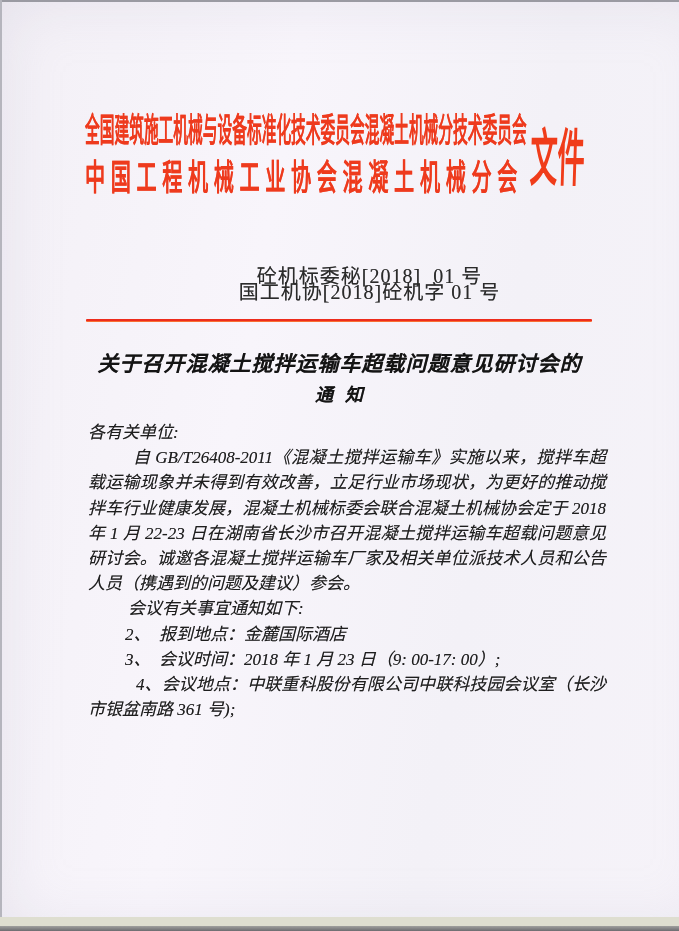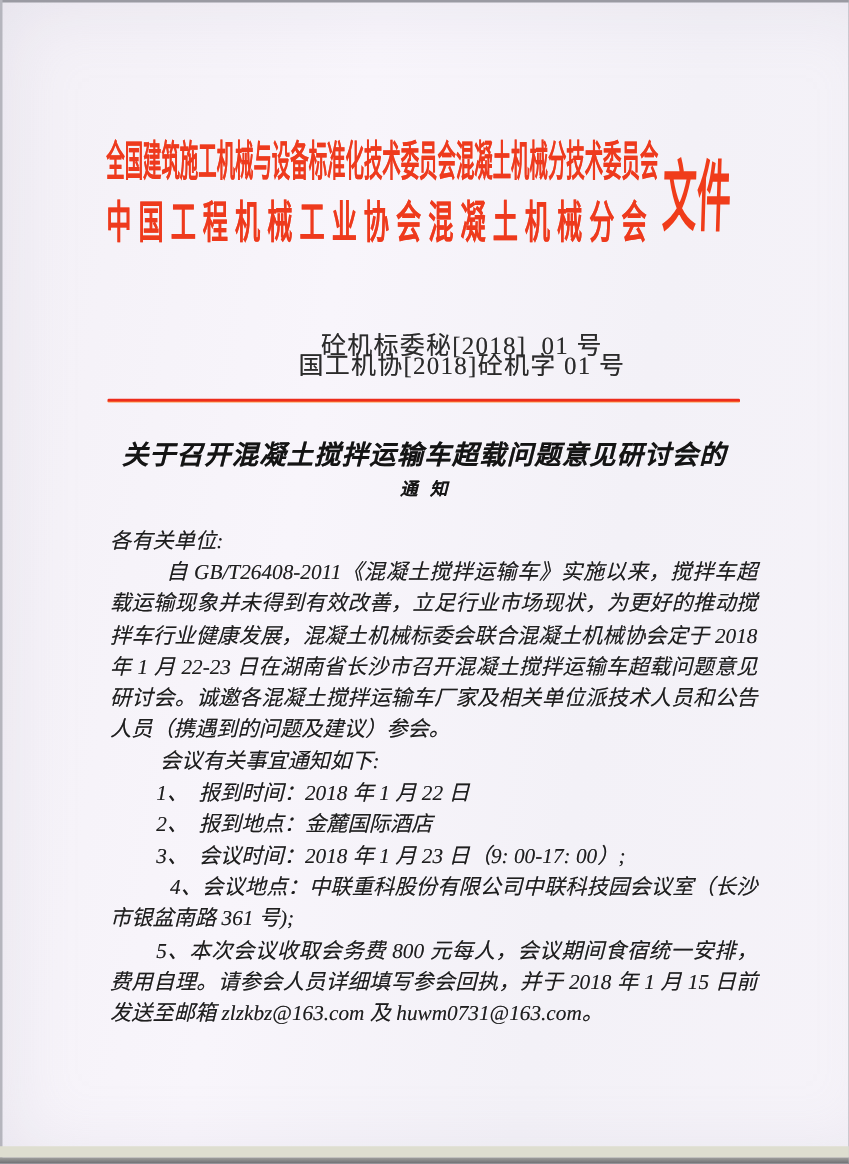--- a/index.html
+++ b/index.html
@@ -50,21 +50,21 @@
     border-radius:1px;
   }
   
   .title{
     position:absolute;left:0;width:679px;text-align:center;
     font-weight:bold;color:#141414;white-space:pre;
     text-shadow:0 0 .4px rgba(20,20,20,.55);
     font-style:italic;
   }
   .t1{top:347px;font-size:21px;letter-spacing:1px;}
-  .t2{top:380px;font-size:14px;letter-spacing:1px;}
+  .t2{top:380px;font-size:18px;letter-spacing:1px;}
   
   .bodytext{
     position:absolute;left:88px;top:420px;width:518px;
     font-size:17px;line-height:25.2px;
     color:#1e1e1e;text-align:justify;
     text-shadow:0 0 .4px rgba(30,30,30,.5);
   }
   .bodytext div{margin:0;padding:0;font-style:italic;}
   .indent-para{text-indent:45px;}
   .indent-lead{text-indent:40px;}
@@ -100,25 +100,23 @@
 
   <div class="redline"></div>
 
   <div class="title t1">关于召开混凝土搅拌运输车超载问题意见研讨会的</div>
   <div class="title t2">通  知</div>
 
   <div class="bodytext">
     <div>各有关单位:</div>
     <div class="indent-para">自 GB/T26408-2011《混凝土搅拌运输车》实施以来，搅拌车超载运输现象并未得到有效改善，立足行业市场现状，为更好的推动搅拌车行业健康发展，混凝土机械标委会联合混凝土机械协会定于 2018 年 1 月 22-23 日在湖南省长沙市召开混凝土搅拌运输车超载问题意见研讨会。诚邀各混凝土搅拌运输车厂家及相关单位派技术人员和公告人员（携遇到的问题及建议）参会。</div>
     <div class="indent-lead">会议有关事宜通知如下:</div>
-    <div class="indent-item">1、　报到时间：2018 年 1 月 22 日</div>
     <div class="indent-item">2、　报到地点：金麓国际酒店</div>
     <div class="indent-item">3、　会议时间：2018 年 1 月 23 日（9: 00-17: 00）;</div>
     <div class="indent-item4">4、会议地点：中联重科股份有限公司中联科技园会议室（长沙市银盆南路 361 号);</div>
-    <div class="indent-item">5、本次会议收取会务费 800 元每人，会议期间食宿统一安排，费用自理。请参会人员详细填写参会回执，并于 2018 年 1 月 15 日前发送至邮箱 zlzkbz@163.com 及 huwm0731@163.com。</div>
   </div>
 
   <div class="edge-right-strip"></div>
   <div class="edge-right-line"></div>
   <div class="edge-top"></div>
   <div class="edge-left"></div>
   <div class="edge-bottom-cream"></div>
   <div class="edge-bottom-dark"></div>
 
 </div>

